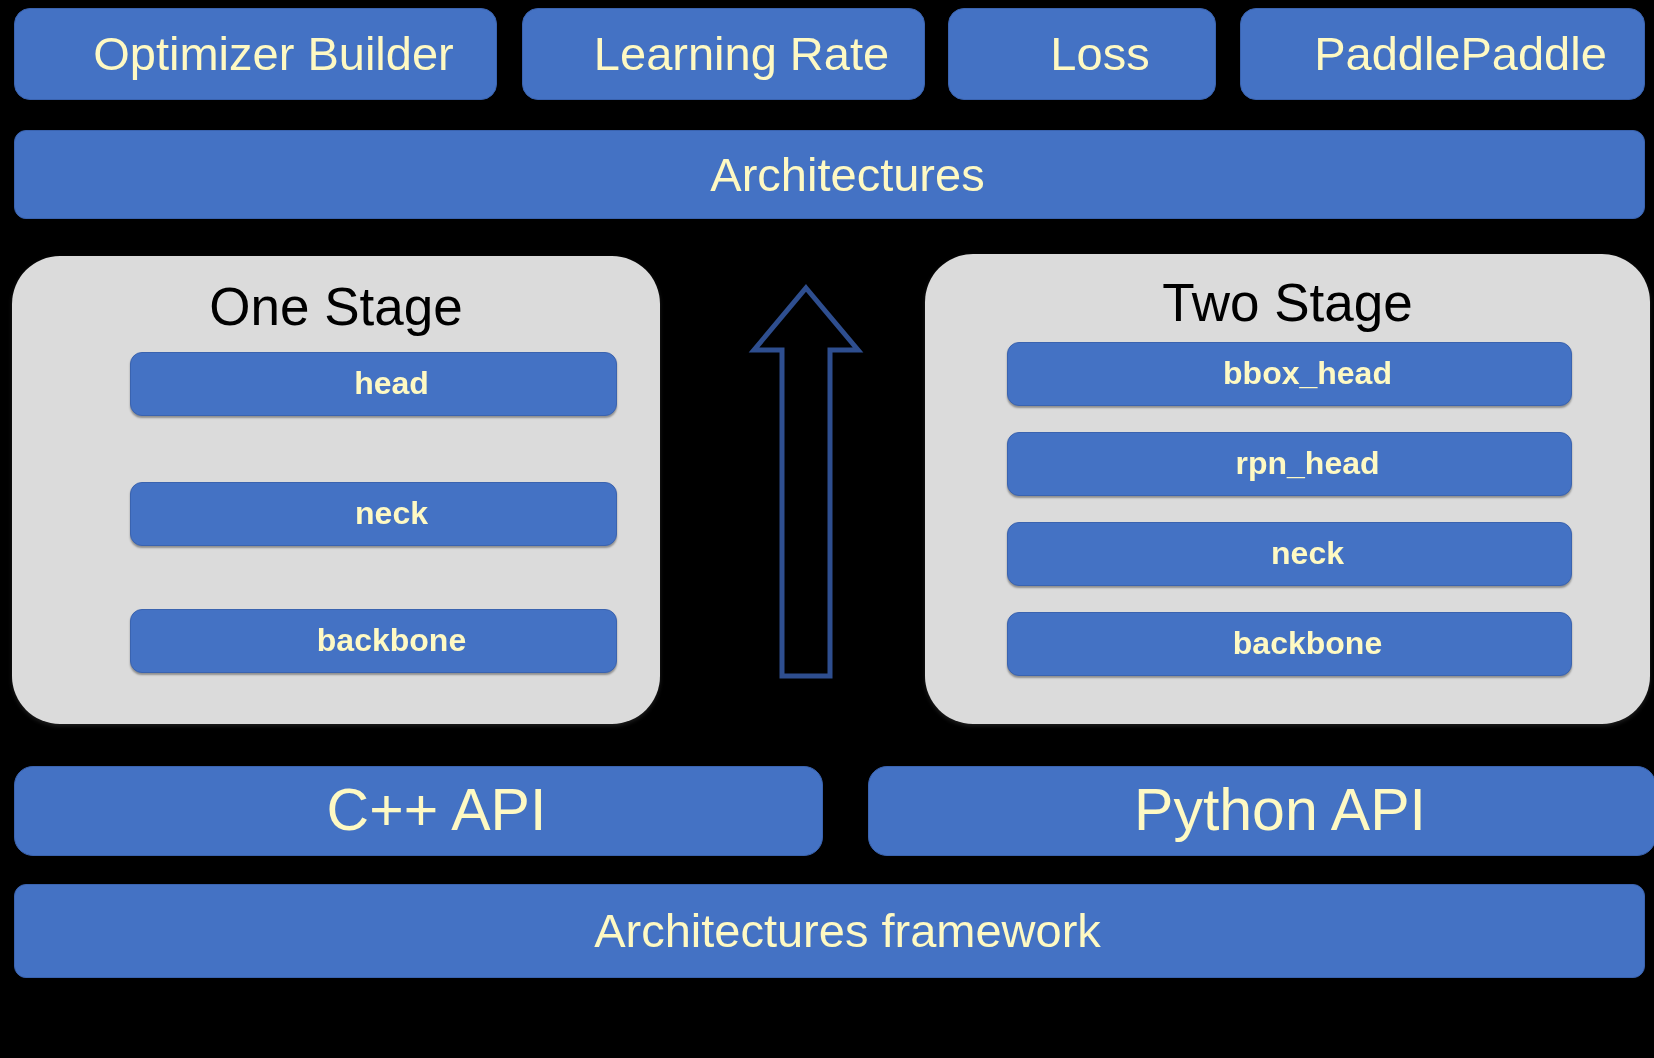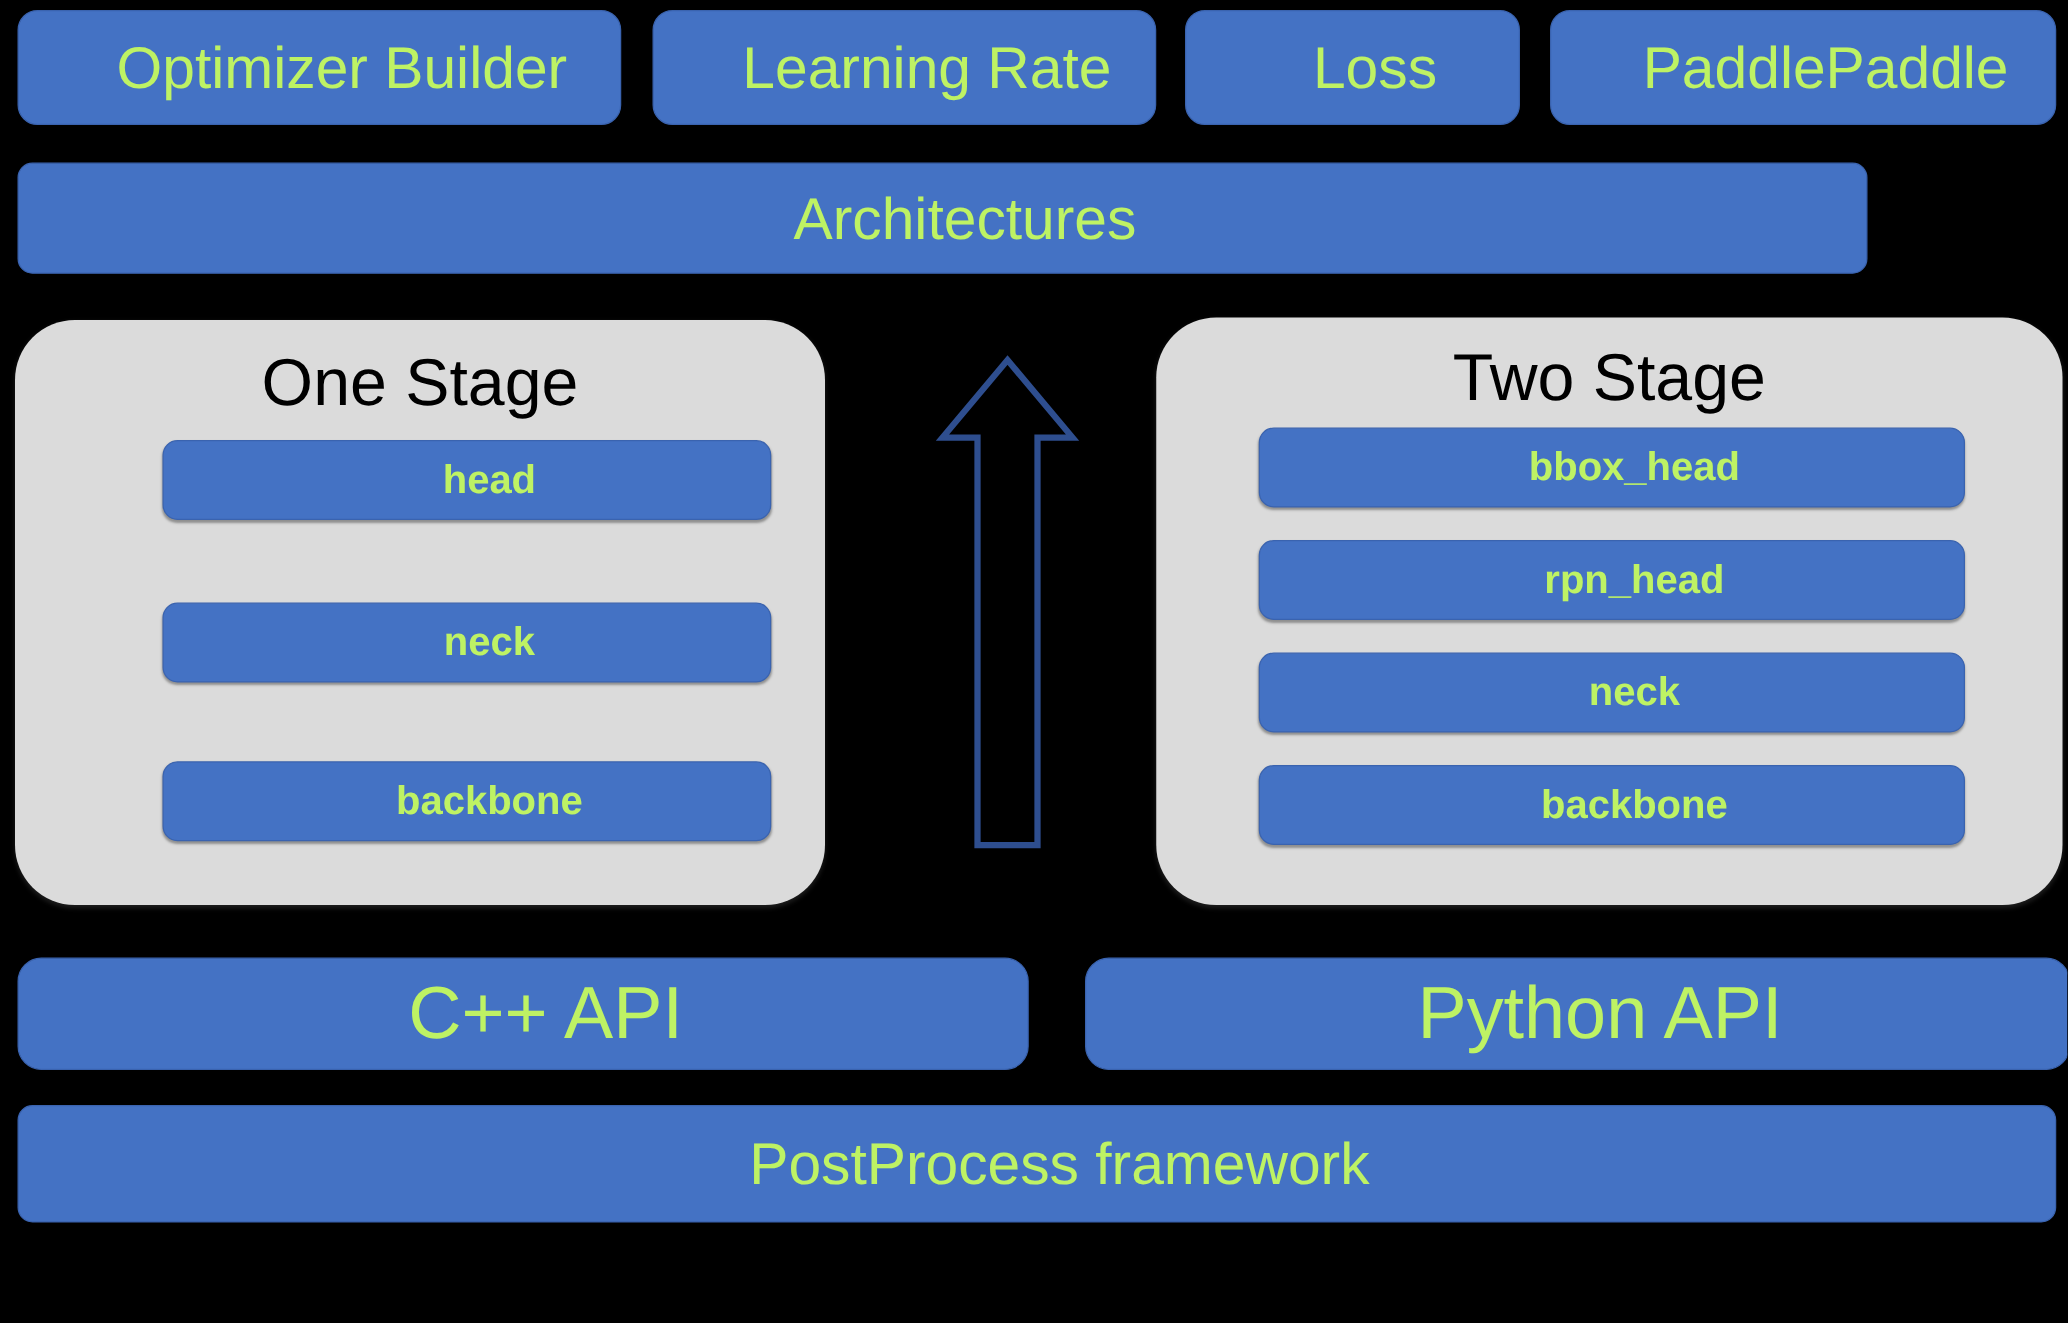--- a/index.html
+++ b/index.html
@@ -16,21 +16,21 @@
     font-family: "Liberation Sans", sans-serif;
   }
 
   
   .blue-box {
     position: absolute;
     box-sizing: border-box;
     background: #4472C4;
     border: 1px solid #3A63AF;
     border-radius: 14px;
-    color: #bef264;
+    color: #fef9c3;
     display: flex;
     align-items: center;
     justify-content: center;
     text-align: left;
     line-height: 1.05;
     box-shadow: 0 2px 2px rgba(0,0,0,0.35);
     white-space: nowrap;
     padding-left: 36px;
   }
 
@@ -43,21 +43,21 @@
   }
   #box-optimizer-builder { left: 14px;   width: 483px; }
   #box-learning-rate     { left: 522px;  width: 403px; }
   #box-loss              { left: 948px;  width: 268px; }
   #box-postprocess       { left: 1240px; width: 405px; }
 
   
   #box-architectures {
     left: 14px;
     top: 130px;
-    width: 1480px;
+    width: 1631px;
     height: 89px;
     font-size: 47px;
     border-radius: 12px;
   }
 
   
   .stage-panel {
     position: absolute;
     box-sizing: border-box;
     background: #DBDBDB;
@@ -159,15 +159,15 @@
     <div class="blue-box module-box" id="mod-two-bbox-head">bbox_head</div>
     <div class="blue-box module-box" id="mod-two-rpn-head">rpn_head</div>
     <div class="blue-box module-box" id="mod-two-neck">neck</div>
     <div class="blue-box module-box" id="mod-two-backbone">backbone</div>
   </div>
 
   <div class="blue-box api-box" id="box-cpp-api">C++ API</div>
 
   <div class="blue-box api-box" id="box-python-api">Python API</div>
 
-  <div class="blue-box" id="box-framework">PostProcess framework</div>
+  <div class="blue-box" id="box-framework">Architectures framework</div>
 
 </div>
 
 </body></html>

